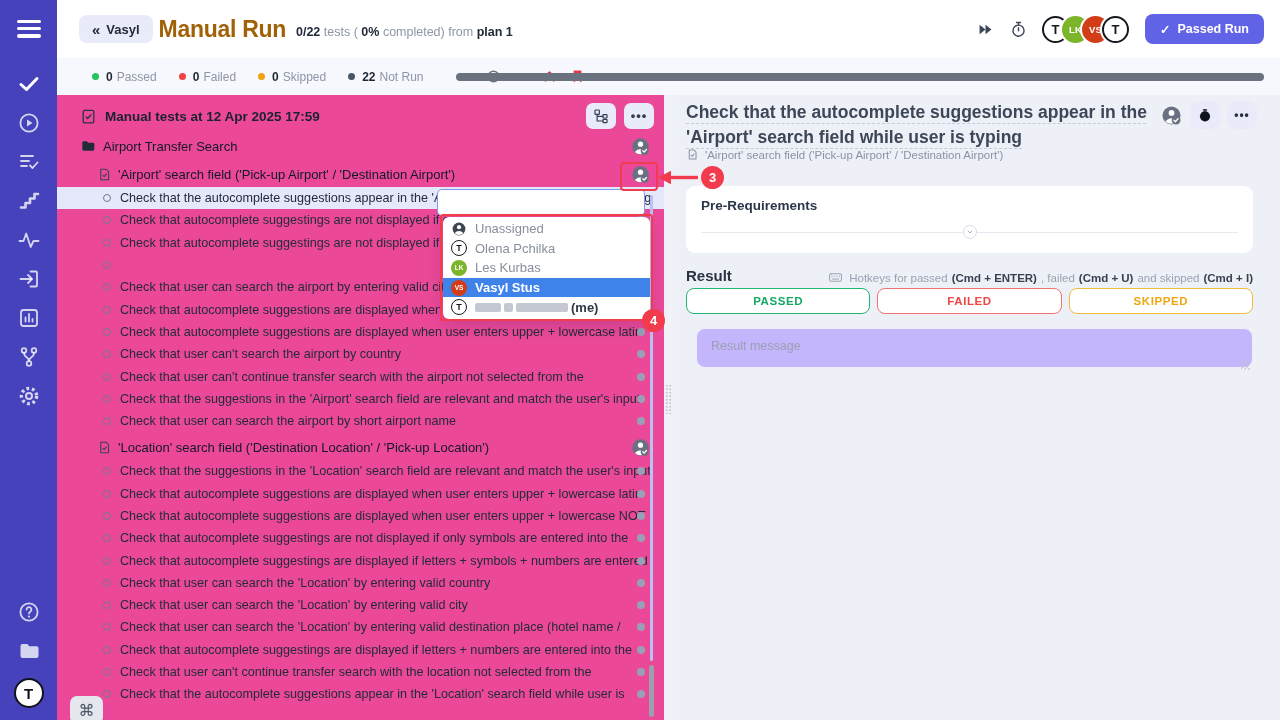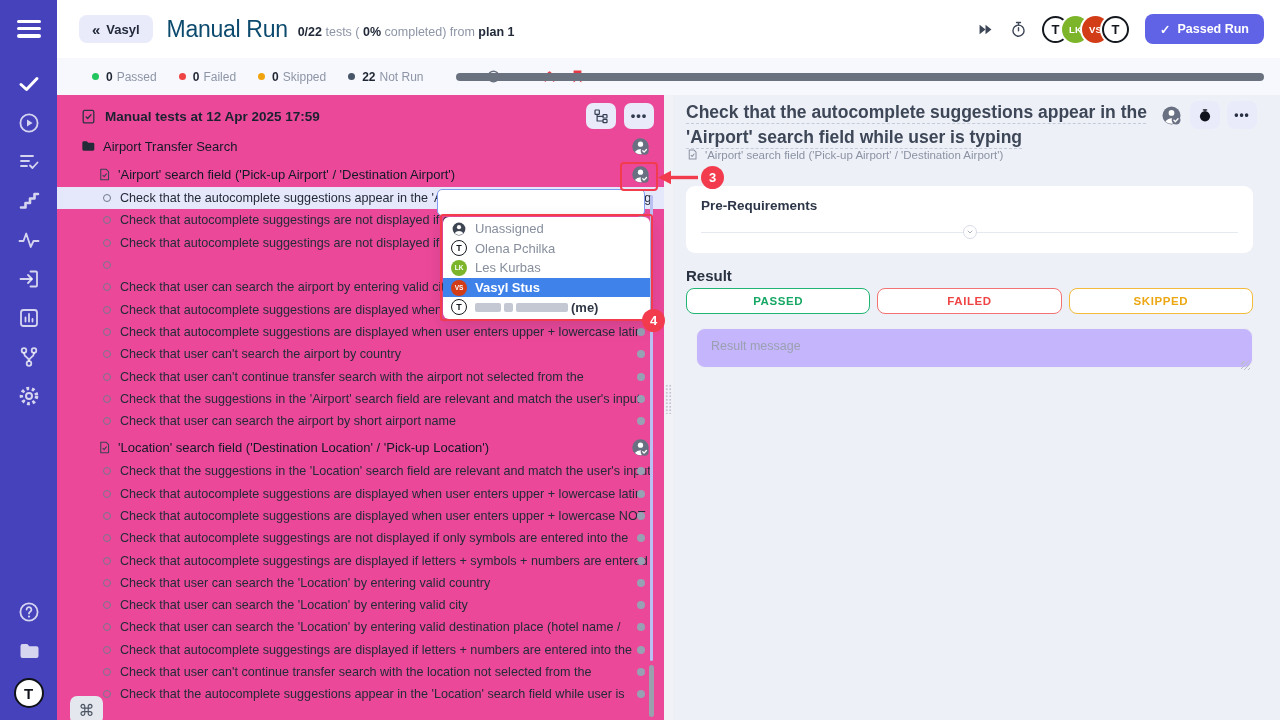--- a/index.html
+++ b/index.html
@@ -17,21 +17,21 @@
   .rail-ic.first{color:#fff;margin-top:12px;}
   .rail-spacer{flex:1;}
   .rail-avatar{width:30px;height:30px;border-radius:50%;background:#fff;border:2.5px solid #101319;
     color:#101319;font-weight:bold;font-size:15px;display:flex;align-items:center;justify-content:center;margin:8px 0 12px;}
 
   
   .header{position:absolute;left:57px;top:0;right:0;height:58px;background:#fff;display:flex;align-items:center;}
   .btn-runs{margin-left:22px;background:#e9ebfb;border:none;border-radius:8px;height:28px;padding:0 13px;
     font-family:inherit;font-size:13px;font-weight:600;color:#232a3a;display:flex;align-items:center;gap:6px;cursor:pointer;}
   .btn-runs .chev{font-size:15px;font-weight:700;}
-  .h-title{margin-left:14px;font-size:23px;font-weight:400;color:#0c4a6e;letter-spacing:-.3px;}
+  .h-title{margin-left:6px;font-size:23px;font-weight:700;color:#a16207;letter-spacing:-.3px;}
   .h-meta{margin-left:10px;font-size:12.5px;color:#8d95a6;margin-top:5px;}
   .h-meta b{color:#222a3a;}
   .h-right{margin-left:auto;display:flex;align-items:center;margin-right:16px;}
   .h-ic{width:19px;height:19px;color:#3e4758;margin-left:14px;cursor:pointer;}
   .avatars{display:flex;margin-left:14px;}
   .av{width:27px;height:27px;border-radius:50%;display:flex;align-items:center;justify-content:center;
     font-weight:bold;box-shadow:0 0 0 2px #fff;cursor:pointer;}
   .av+.av{margin-left:-7px;}
   .av.logo{background:#fff;border:2px solid #14181f;color:#14181f;font-size:13px;}
   .av.lk{background:#7cb52a;color:#fff;font-size:9.5px;}
@@ -492,20 +492,32 @@
     <div class="pre-div">
       <span class="pre-toggle">
           <svg viewBox="0 0 24 24">
             <path class="ic" style="stroke-width:3" d="M6 9l6 6 6-6"></path>
           </svg>
         </span>
     </div>
   </div>
 
   <div class="result-lbl">Result</div>
+  <div class="hotkeys">
+    <svg viewBox="0 0 24 24">
+        <rect class="ic" style="stroke-width:1.6" x="2.5" y="6" width="19" height="12" rx="2"></rect>
+        <path class="ic" style="stroke-width:1.6" d="M6 10h.5M10 10h.5M14 10h.5M18 10h.5M7 14.5h10"></path>
+      </svg>
+    <span>Hotkeys for passed</span>
+      <b>(Cmd + ENTER)</b>
+    <span>, failed</span>
+      <b>(Cmd + U)</b>
+    <span>and skipped</span>
+      <b>(Cmd + I)</b>
+  </div>
   <div class="res-btns">
     <button class="res-btn passed">PASSED</button>
     <button class="res-btn failed">FAILED</button>
     <button class="res-btn skipped">SKIPPED</button>
   </div>
   <textarea class="res-msg" placeholder="Result message" style=""></textarea>
   <div class="msg-grip"></div>
 </section>
 
 <input class="dd-input" value="" style="">

